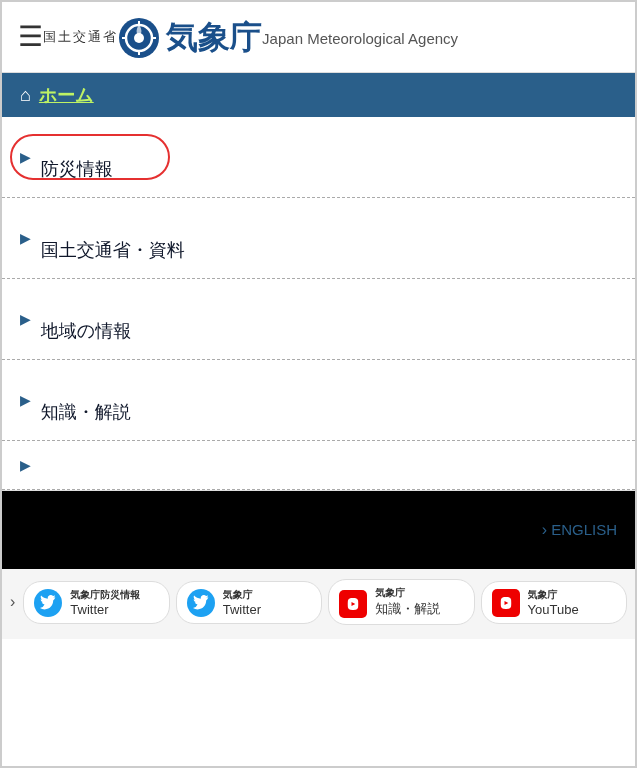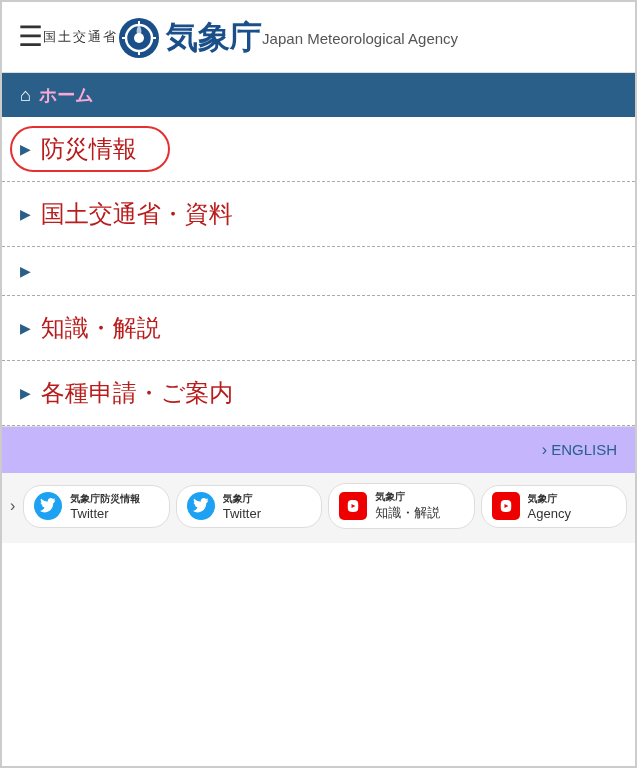--- a/index.html
+++ b/index.html
@@ -66,23 +66,24 @@
       padding: 10px 18px;
       display: flex;
       align-items: center;
       gap: 8px;
     }
     .nav-home-icon {
       color: #fff;
       font-size: 18px;
     }
     .nav-home-label {
-      color: #f9a8d4;
+      color: #bef264;
       font-size: 18px;
       font-weight: bold;
+      text-decoration: underline;
     }
 
     
     .menu-list {
       background: #fff;
     }
     .menu-item {
       display: flex;
       align-items: center;
       padding: 16px 18px;
@@ -107,28 +108,29 @@
       border: 2px solid #e53030;
       border-radius: 24px;
       pointer-events: none;
     }
     .menu-arrow {
       color: #2a5f8a;
       font-size: 14px;
       flex-shrink: 0;
     }
     .menu-label {
-      font-size: 24px;
-      color: #b91c1c;
+      font-size: 18px;
+      color: #0f172a;
+      margin-top: 24px;
     }
 
     
     .footer-links {
-      background: #c4b5fd;
-      padding: 14px 18px;
+      background: #000000;
+      padding: 30px 18px;
       display: flex;
       justify-content: flex-end;
       gap: 20px;
       border-top: 1px solid #ddd;
     }
     .footer-link {
       color: #2a5f8a;
       font-size: 15px;
       text-decoration: none;
       cursor: pointer;
@@ -148,21 +150,21 @@
       gap: 6px;
     }
     .social-arrow {
       color: #555;
       font-size: 16px;
       flex-shrink: 0;
       margin-right: 2px;
     }
     .social-card {
       display: flex;
-      align-items: center;
+      align-items: flex-end;
       background: #fff;
       border: 1px solid #ddd;
       border-radius: 18px;
       padding: 6px 10px;
       gap: 8px;
       flex: 1;
       cursor: pointer;
       min-width: 0;
     }
     .twitter-icon {
@@ -244,30 +246,30 @@
     <span class="menu-label">防災情報</span>
   </div>
 
   <div class="menu-item">
     <span class="menu-arrow">▶</span>
     <span class="menu-label">国土交通省・資料</span>
   </div>
 
   <div class="menu-item">
     <span class="menu-arrow">▶</span>
+    <span class="menu-label">地域の情報</span>
   </div>
 
   <div class="menu-item">
     <span class="menu-arrow">▶</span>
     <span class="menu-label">知識・解説</span>
   </div>
 
   <div class="menu-item">
     <span class="menu-arrow">▶</span>
-    <span class="menu-label">各種申請・ご案内</span>
   </div>
 </div>
 
 <div class="footer-links">
   <span class="footer-link">ENGLISH</span>
 </div>
 
 <div class="social-row">
   <span class="social-arrow">›</span>
 
@@ -308,16 +310,16 @@
   </div>
 
   <div class="social-card">
     <div class="youtube-icon">
       <svg viewBox="0 0 24 24" width="16" height="16" fill="white">
           <path d="M19.59 6.69a4.83 4.83 0 00-3.41-3.41C14.76 3 12 3 12 3s-2.76 0-4.18.28a4.83 4.83 0 00-3.41 3.41C4.13 8.12 4.13 12 4.13 12s0 3.88.28 5.31a4.83 4.83 0 003.41 3.41C9.24 21 12 21 12 21s2.76 0 4.18-.28a4.83 4.83 0 003.41-3.41C19.87 15.88 19.87 12 19.87 12s0-3.88-.28-5.31zM9.75 15.02V8.98L15.5 12l-5.75 3.02z"></path>
         </svg>
     </div>
     <div class="social-text">
       <span class="social-main">気象庁</span>
-      <span class="social-sub">Agency</span>
+      <span class="social-sub">YouTube</span>
     </div>
   </div>
 </div>
 
 </body></html>

